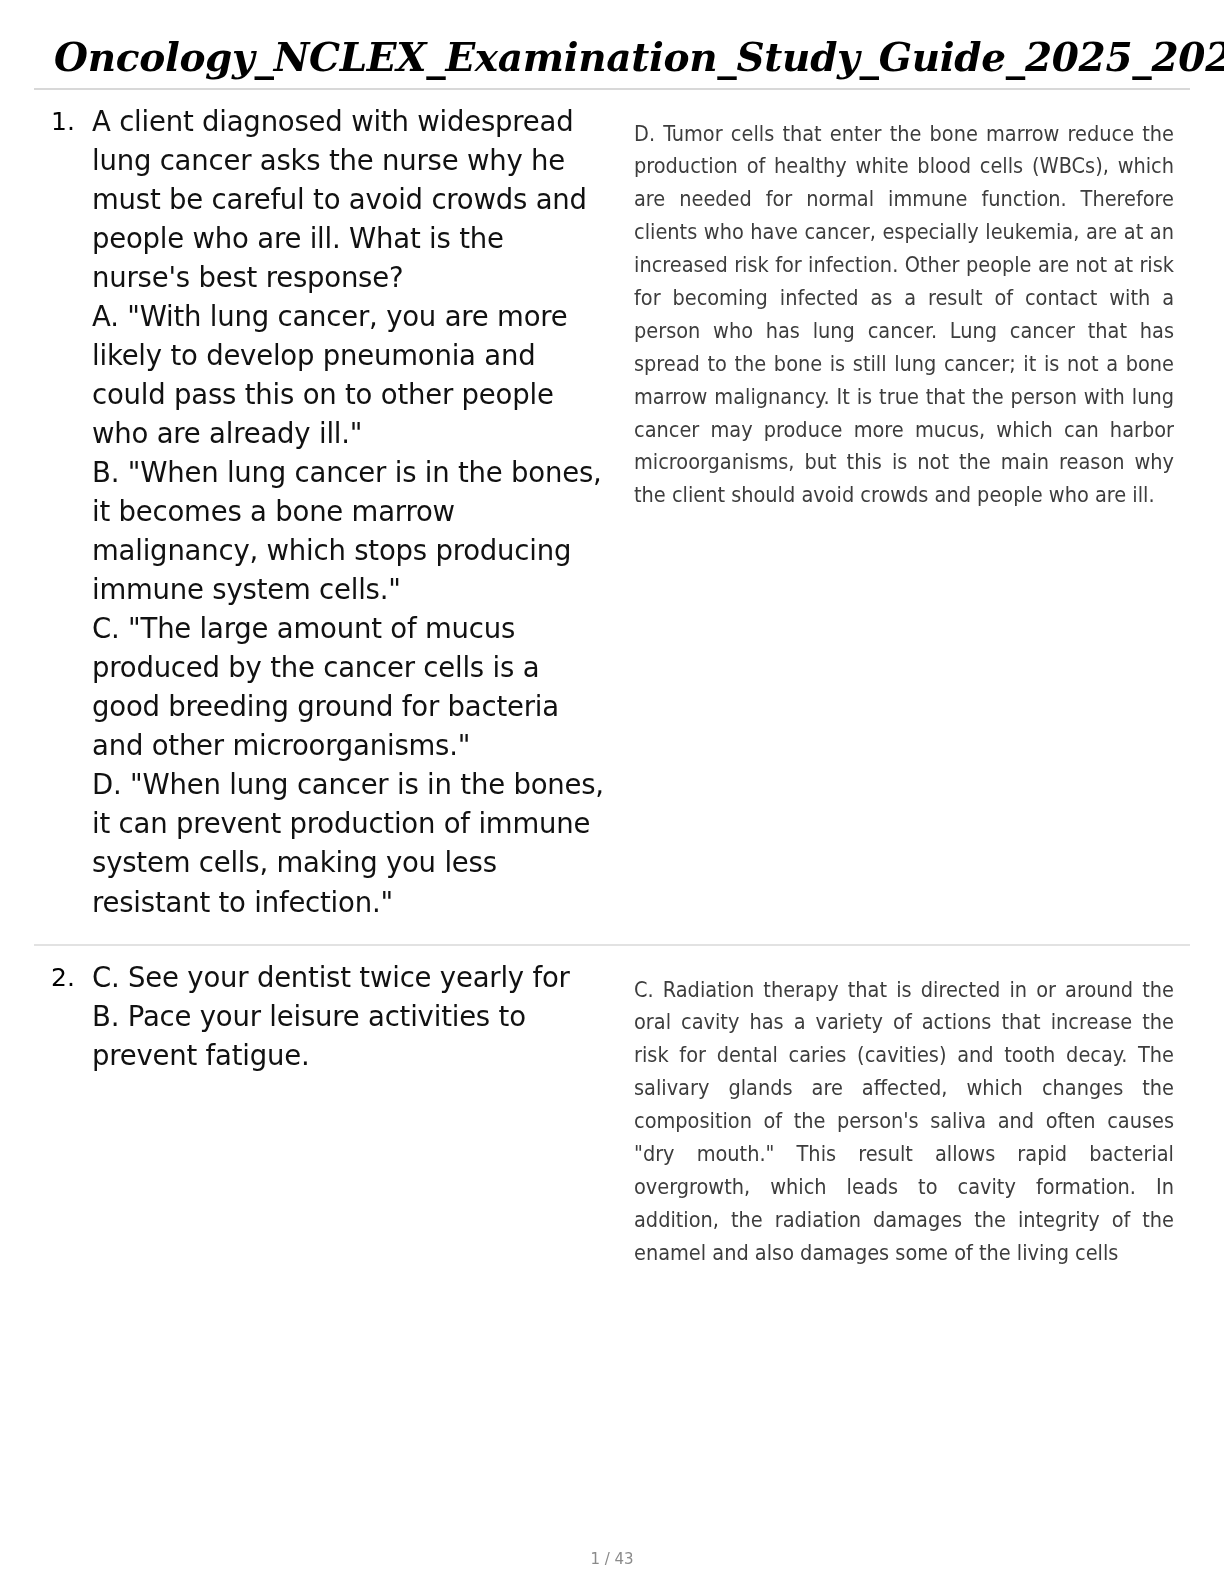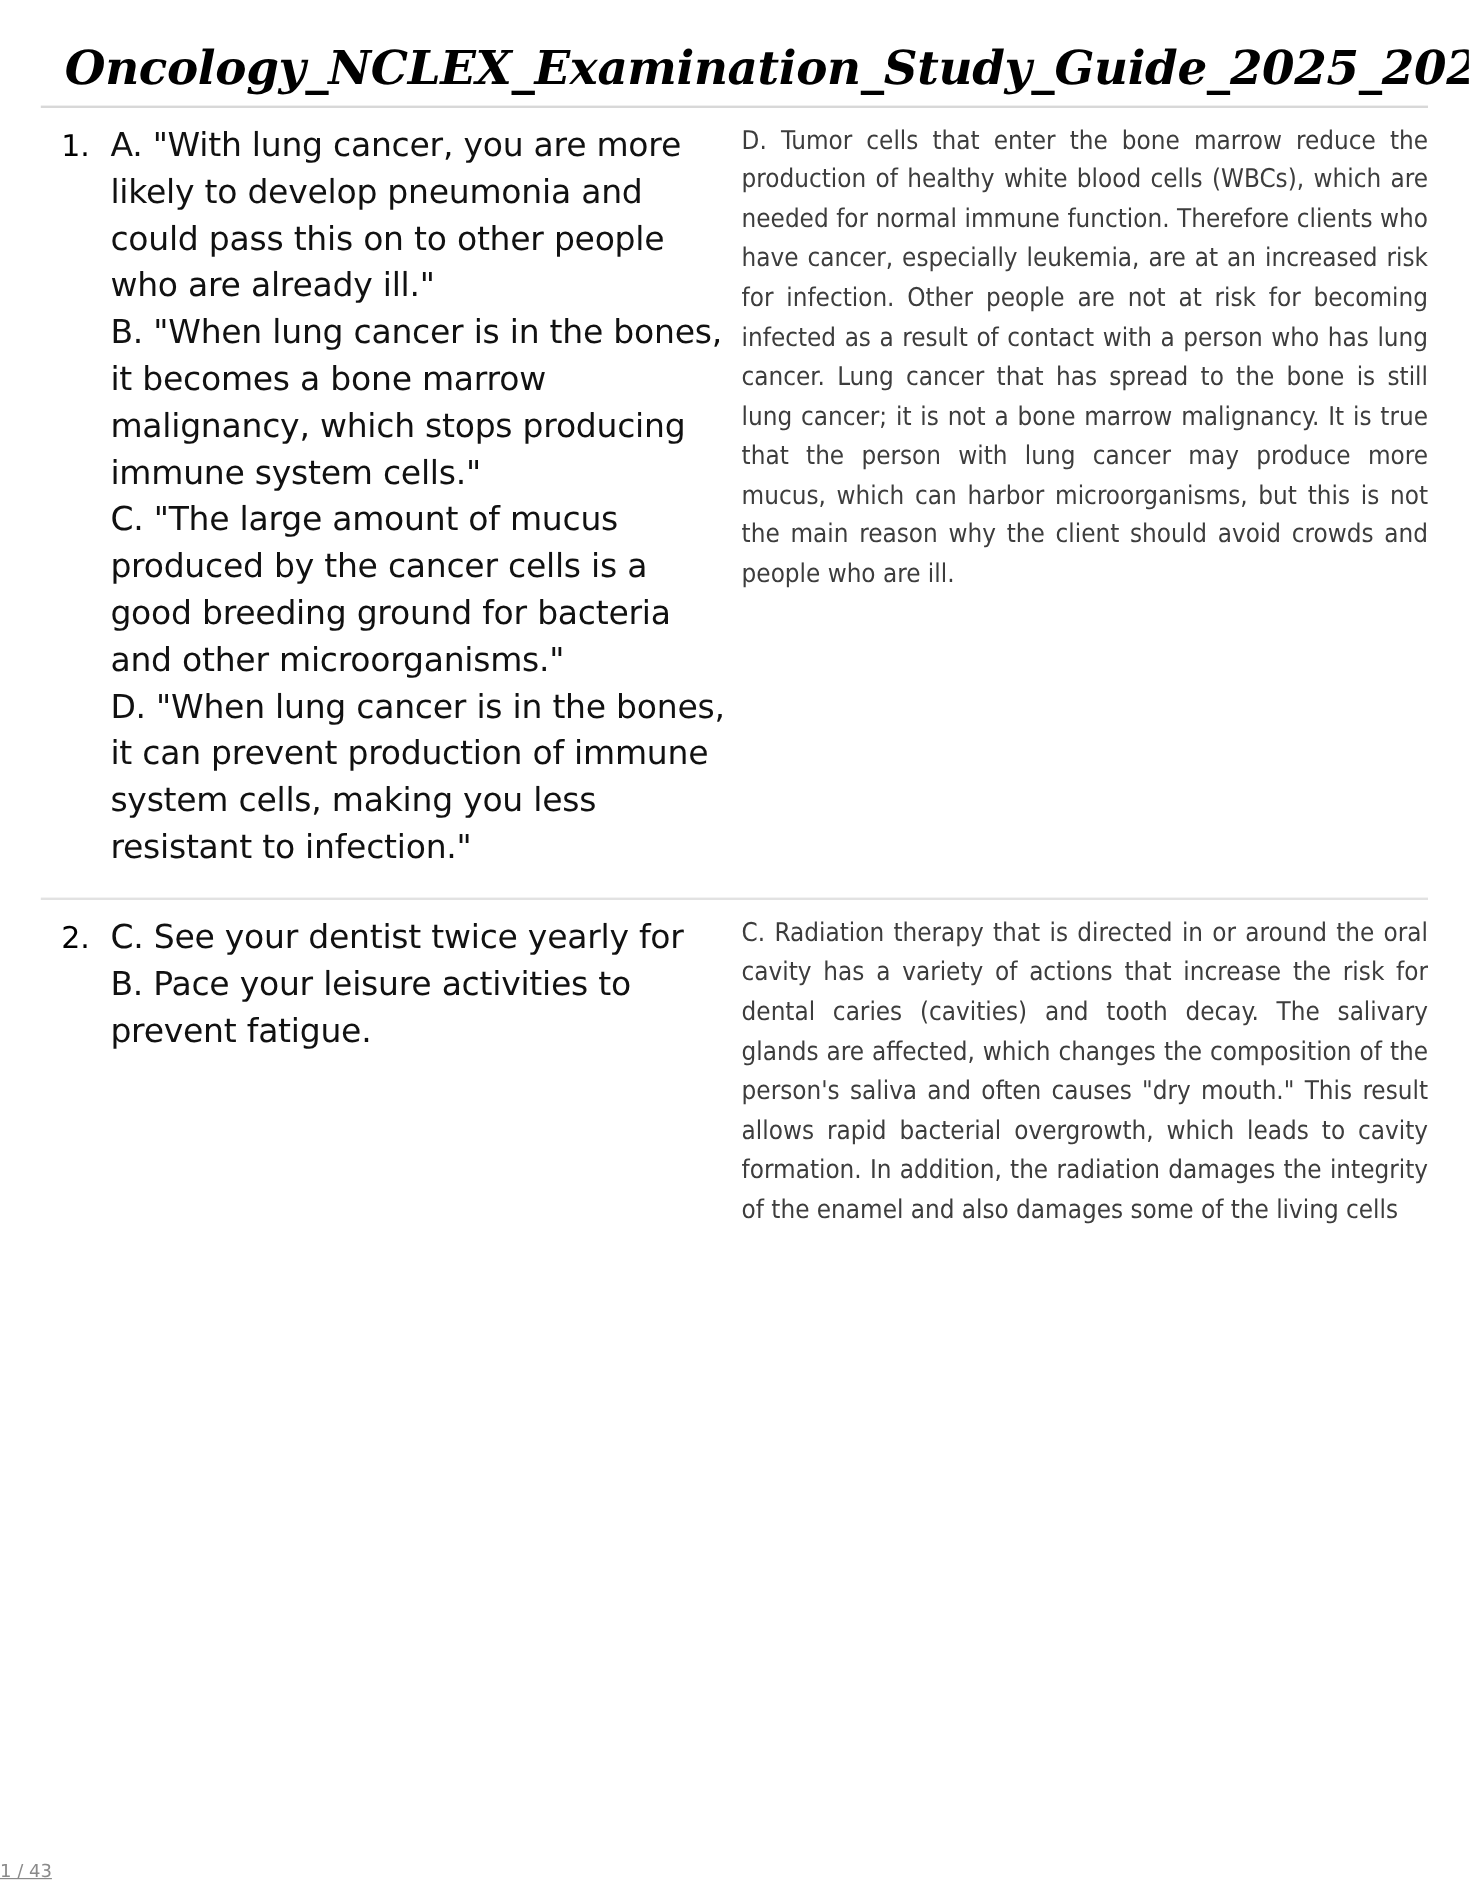--- a/index.html
+++ b/index.html
@@ -74,53 +74,54 @@
     font-family: "DejaVu Sans Condensed", "Liberation Sans Narrow", "Liberation Sans", sans-serif;
     font-stretch: condensed;
     font-size: 21.5px;
     line-height: 1.53;
     color: #3d3d3d;
     padding-left: 6px;
     box-sizing: border-box;
     text-align: justify;
   }
   .a-col p {
-    margin: 0;
+    margin: 16px;
   }
   .section-rule {
     border: 0;
     border-top: 2px solid #e2e2e2;
     margin: 22px 0 0 0;
   }
   .page-footer {
     position: absolute;
     left: 0;
     right: 0;
     bottom: 16px;
+    text-align: center;
     font-size: 15px;
     color: #8a8a8a;
     font-family: "DejaVu Sans", sans-serif;
-    text-decoration: underline;
   }
   .clip {
     max-height: 460px;
     overflow: hidden;
   }
 </style>
 </head>
 <body>
 
 <div class="page">
 
   <div class="doc-title">Oncology_NCLEX_Examination_Study_Guide_2025_2026</div>
   <hr class="title-rule">
 
   <div class="qa-block">
     <div class="q-num">1.</div>
     <div class="q-col">
+      <div class="stem">A client diagnosed with widespread lung cancer asks the nurse why he must be careful to avoid crowds and people who are ill. What is the nurse's best response?</div>
       <div class="opt">A. "With lung cancer, you are more likely to develop pneumonia and could pass this on to other people who are already ill."</div>
       <div class="opt">B. "When lung cancer is in the bones, it becomes a bone marrow malignancy, which stops producing immune system cells."</div>
       <div class="opt">C. "The large amount of mucus produced by the cancer cells is a good breeding ground for bacteria and other microorganisms."</div>
       <div class="opt">D. "When lung cancer is in the bones, it can prevent production of immune system cells, making you less resistant to infection."</div>
     </div>
     <div class="a-col">
       <p>D. Tumor cells that enter the bone marrow reduce the production of healthy white blood cells (WBCs), which are needed for normal immune function. Therefore clients who have cancer, especially leukemia, are at an increased risk for infection. Other people are not at risk for becoming infected as a result of contact with a person who has lung cancer. Lung cancer that has spread to the bone is still lung cancer; it is not a bone marrow malignancy. It is true that the person with lung cancer may produce more mucus, which can harbor microorganisms, but this is not the main reason why the client should avoid crowds and people who are ill.</p>
     </div>
   </div>
 

